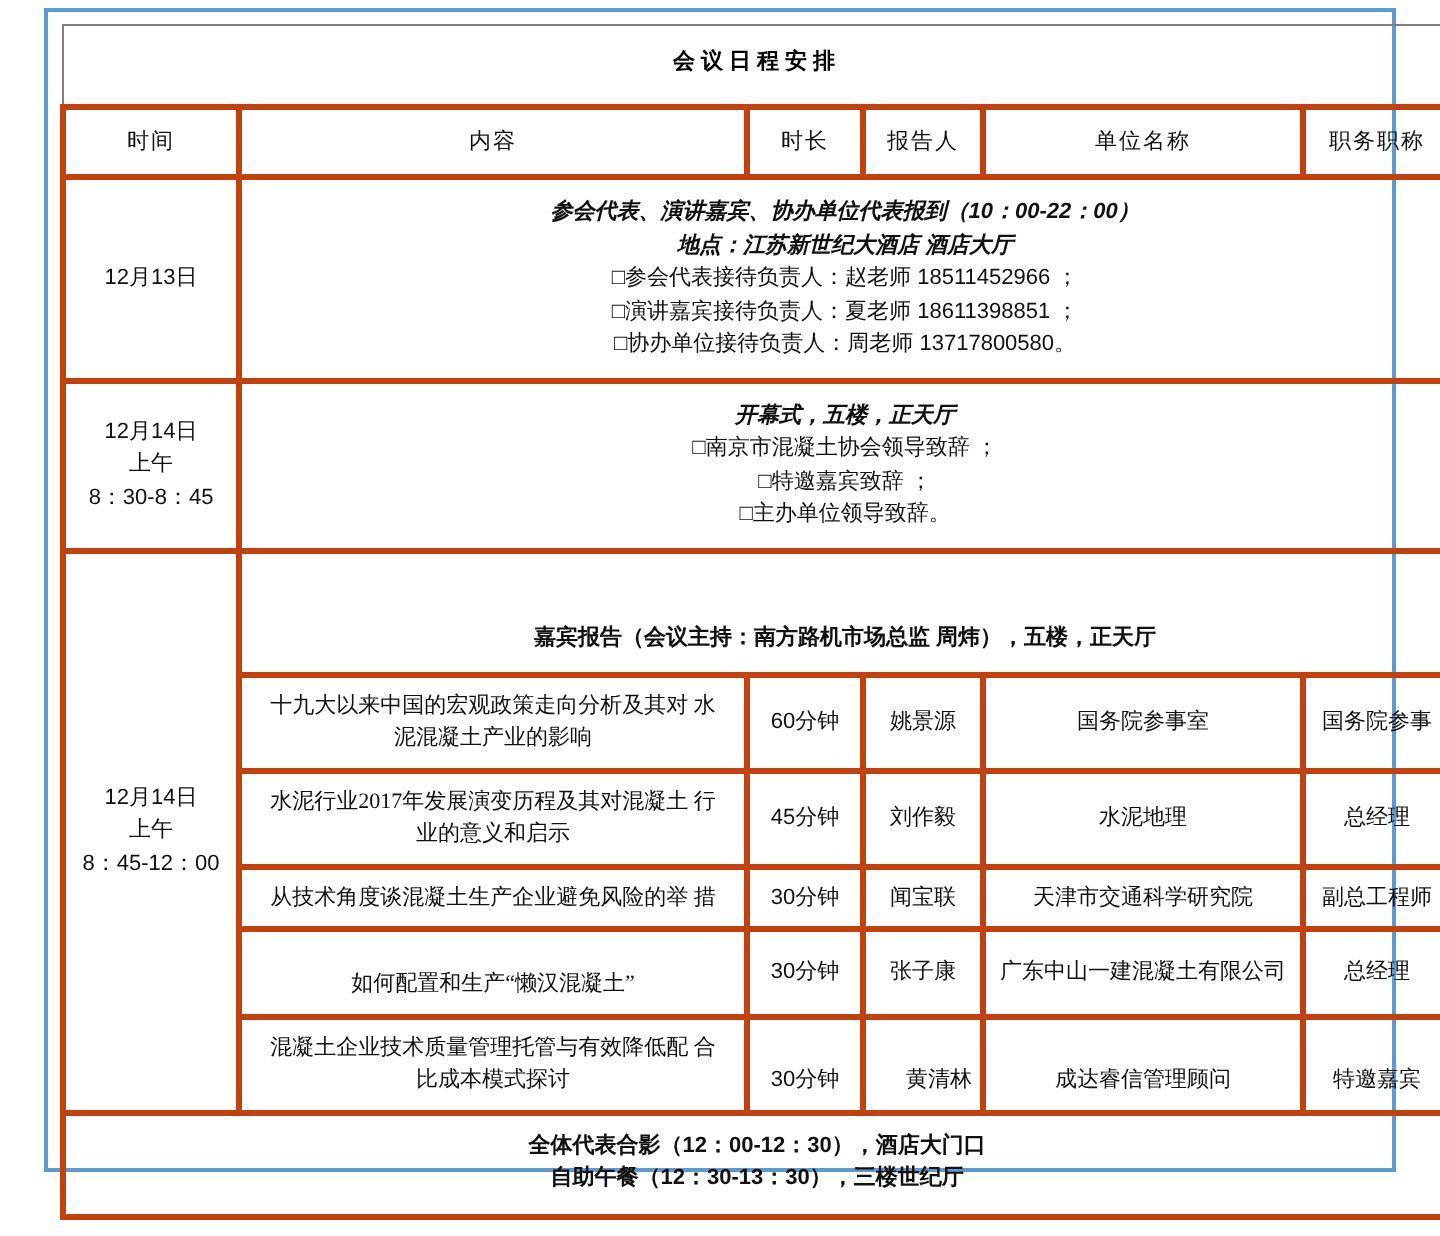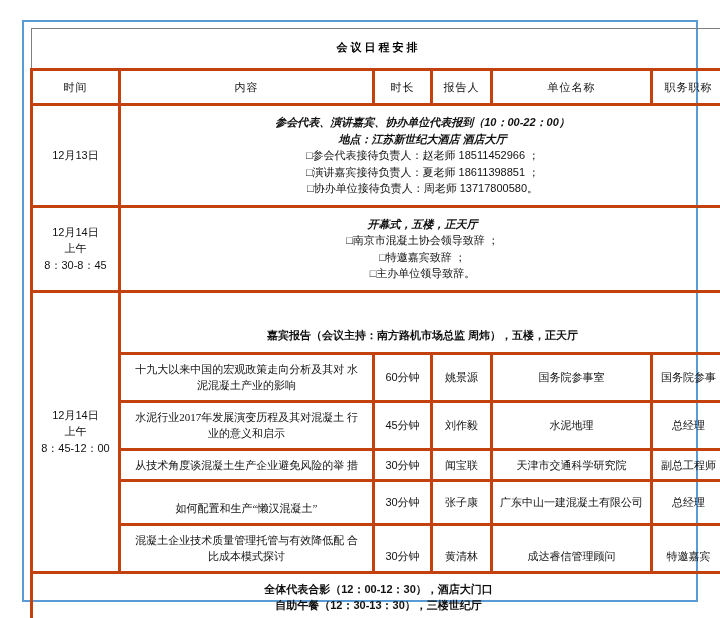--- a/index.html
+++ b/index.html
@@ -12,21 +12,21 @@
     height: 618px;
     font-family: "Liberation Sans", "DejaVu Sans", sans-serif;
     color: #111111;
     overflow: hidden;
   }
   .page {
     position: relative;
     width: 576px;
     height: 618px;
     box-sizing: border-box;
-    padding: 20px 22px;
+    padding: 4px 22px;
   }
   .outer-frame {
     box-sizing: border-box;
     width: 676px;
     height: 582px;
     border: 2px solid #5b9bd5;
     padding: 6px;
     background: #ffffff;
   }
   table.schedule {
@@ -188,21 +188,21 @@
           <td class="topic-cell" style="padding-top:18px !important;">如何配置和生产“懒汉混凝土”</td>
           <td>30分钟</td>
           <td>张子康</td>
           <td class="unit-cell">广东中山一建混凝土有限公司</td>
           <td>总经理</td>
         </tr>
         <tr>
           <td class="topic-cell">混凝土企业技术质量管理托管与有效降低配
 合比成本模式探讨</td>
           <td style="vertical-align:bottom;padding-bottom:6px !important;">30分钟</td>
-          <td style="vertical-align:bottom;padding-bottom:6px !important;">黄清林</td>
+          <td style="vertical-align:bottom;padding-bottom:6px !important;text-align:right;">黄清林</td>
           <td class="unit-cell" style="vertical-align:bottom;padding-bottom:6px !important;">成达睿信管理顾问</td>
           <td style="vertical-align:bottom;padding-bottom:6px !important;">特邀嘉宾</td>
         </tr>
 
         <tr>
           <td class="footer-cell" colspan="6">
             <span class="line">全体代表合影（12：00-12：30），酒店大门口</span>
             <span class="line">自助午餐（12：30-13：30），三楼世纪厅</span>
           </td>
         </tr>

